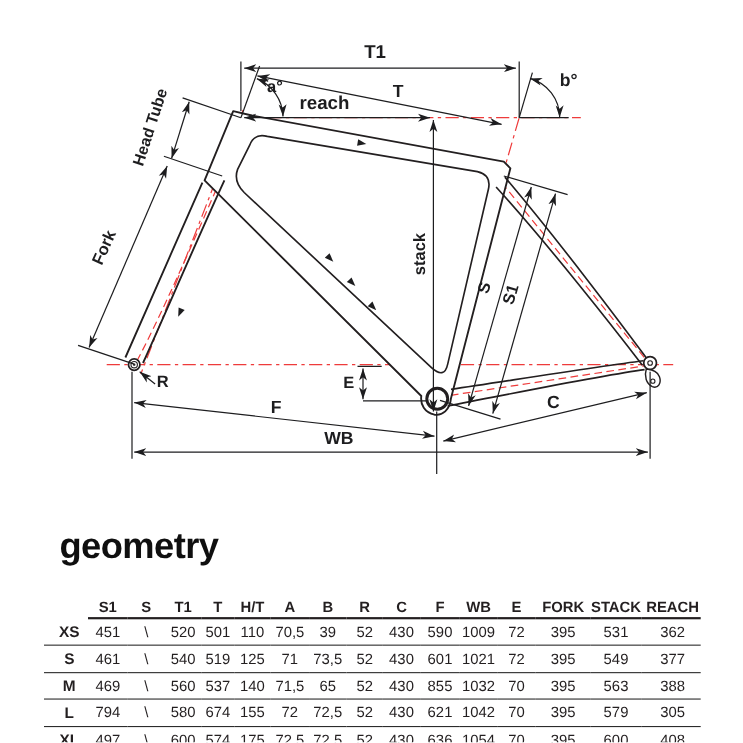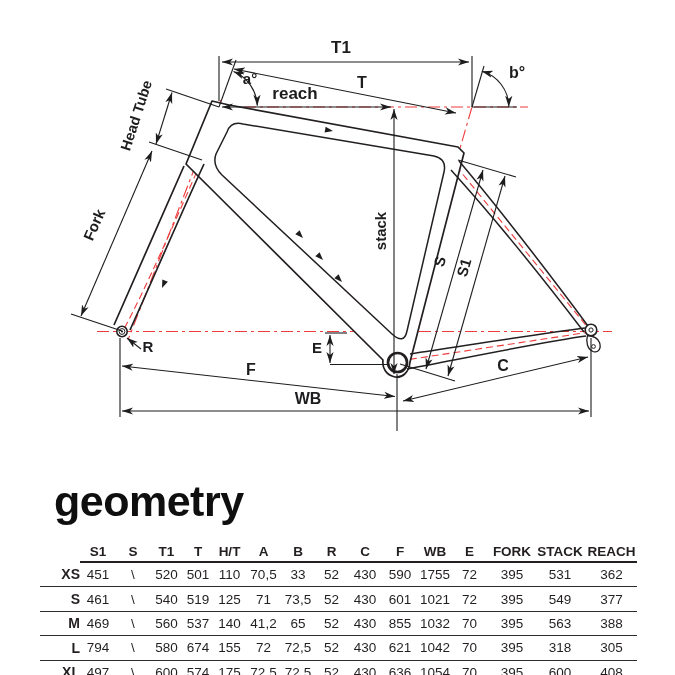--- a/index.html
+++ b/index.html
@@ -1,29 +1,29 @@
 <!DOCTYPE html>
 <html><head>
 <meta charset="utf-8">
 <style>
   html,body{margin:0;padding:0;background:#fff;}
   .page{position:relative;width:637px;height:675px;background:#fff;overflow:hidden;
         font-family:"Liberation Sans",sans-serif;color:#231f20;}
   svg text{font-family:"Liberation Sans",sans-serif;font-weight:bold;fill:#1d1d1f;}
   .fs14{font-size:14.5px}.fs15{font-size:15px}.fs16{font-size:16px}.fs17{font-size:17px}
-  .page-title{position:absolute;left:54px;top:477px;font-size:43px;font-weight:800;
+  .page-title{position:absolute;left:54px;top:477px;font-size:33px;font-weight:800;
         letter-spacing:-.5px;color:#0f0f0f;margin:0;}
   table.geo{position:absolute;left:40px;top:542px;width:600px;border-collapse:collapse;
         table-layout:fixed;font-size:13.5px;color:#231f20;}
   table.geo th,table.geo td{padding:0;text-align:center;font-weight:normal;white-space:nowrap;}
   table.geo thead th{font-weight:bold;height:19px;border-bottom:2.5px solid #231f20;font-size:13.5px;}
   table.geo thead th.corner{border-bottom:none;}
   table.geo tbody td,table.geo tbody th{height:23.4px;}
   table.geo tbody tr.sep td,table.geo tbody tr.sep th{border-bottom:1.3px solid #2b2b2b;}
-  table.geo tbody th.rowlab{text-align:right;font-weight:bold;font-size:14px;padding-left:6px;}
+  table.geo tbody th.rowlab{text-align:center;font-weight:bold;font-size:14px;padding-left:6px;}
 </style>
 </head>
 <body>
 
 <div class="page">
 
 <svg width="675" height="462" viewBox="0 0 675 462" style="position:absolute;left:0;top:0">
   <defs>
     <marker id="aE" markerWidth="12" markerHeight="10" refX="11" refY="5" orient="auto" markerUnits="userSpaceOnUse">
       <path d="M0,1.4 L11,5 L0,8.6 L3,5 Z" fill="#1d1d1f"></path>
@@ -180,25 +180,25 @@
   </thead>
   <tbody>
     <tr class="sep">
       <th class="rowlab">XS</th>
       <td>451</td>
       <td>\</td>
       <td>520</td>
       <td>501</td>
       <td>110</td>
       <td>70,5</td>
-      <td>33</td>
+      <td>39</td>
       <td>52</td>
       <td>430</td>
       <td>590</td>
-      <td>1755</td>
+      <td>1009</td>
       <td>72</td>
       <td>395</td>
       <td>531</td>
       <td>362</td>
     </tr>
     <tr class="sep">
       <th class="rowlab">S</th>
       <td>461</td>
       <td>\</td>
       <td>540</td>
@@ -215,21 +215,21 @@
       <td>549</td>
       <td>377</td>
     </tr>
     <tr class="sep">
       <th class="rowlab">M</th>
       <td>469</td>
       <td>\</td>
       <td>560</td>
       <td>537</td>
       <td>140</td>
-      <td>41,2</td>
+      <td>71,5</td>
       <td>65</td>
       <td>52</td>
       <td>430</td>
       <td>855</td>
       <td>1032</td>
       <td>70</td>
       <td>395</td>
       <td>563</td>
       <td>388</td>
     </tr>
@@ -241,21 +241,21 @@
       <td>674</td>
       <td>155</td>
       <td>72</td>
       <td>72,5</td>
       <td>52</td>
       <td>430</td>
       <td>621</td>
       <td>1042</td>
       <td>70</td>
       <td>395</td>
-      <td>318</td>
+      <td>579</td>
       <td>305</td>
     </tr>
     <tr>
       <th class="rowlab">XL</th>
       <td>497</td>
       <td>\</td>
       <td>600</td>
       <td>574</td>
       <td>175</td>
       <td>72,5</td>

